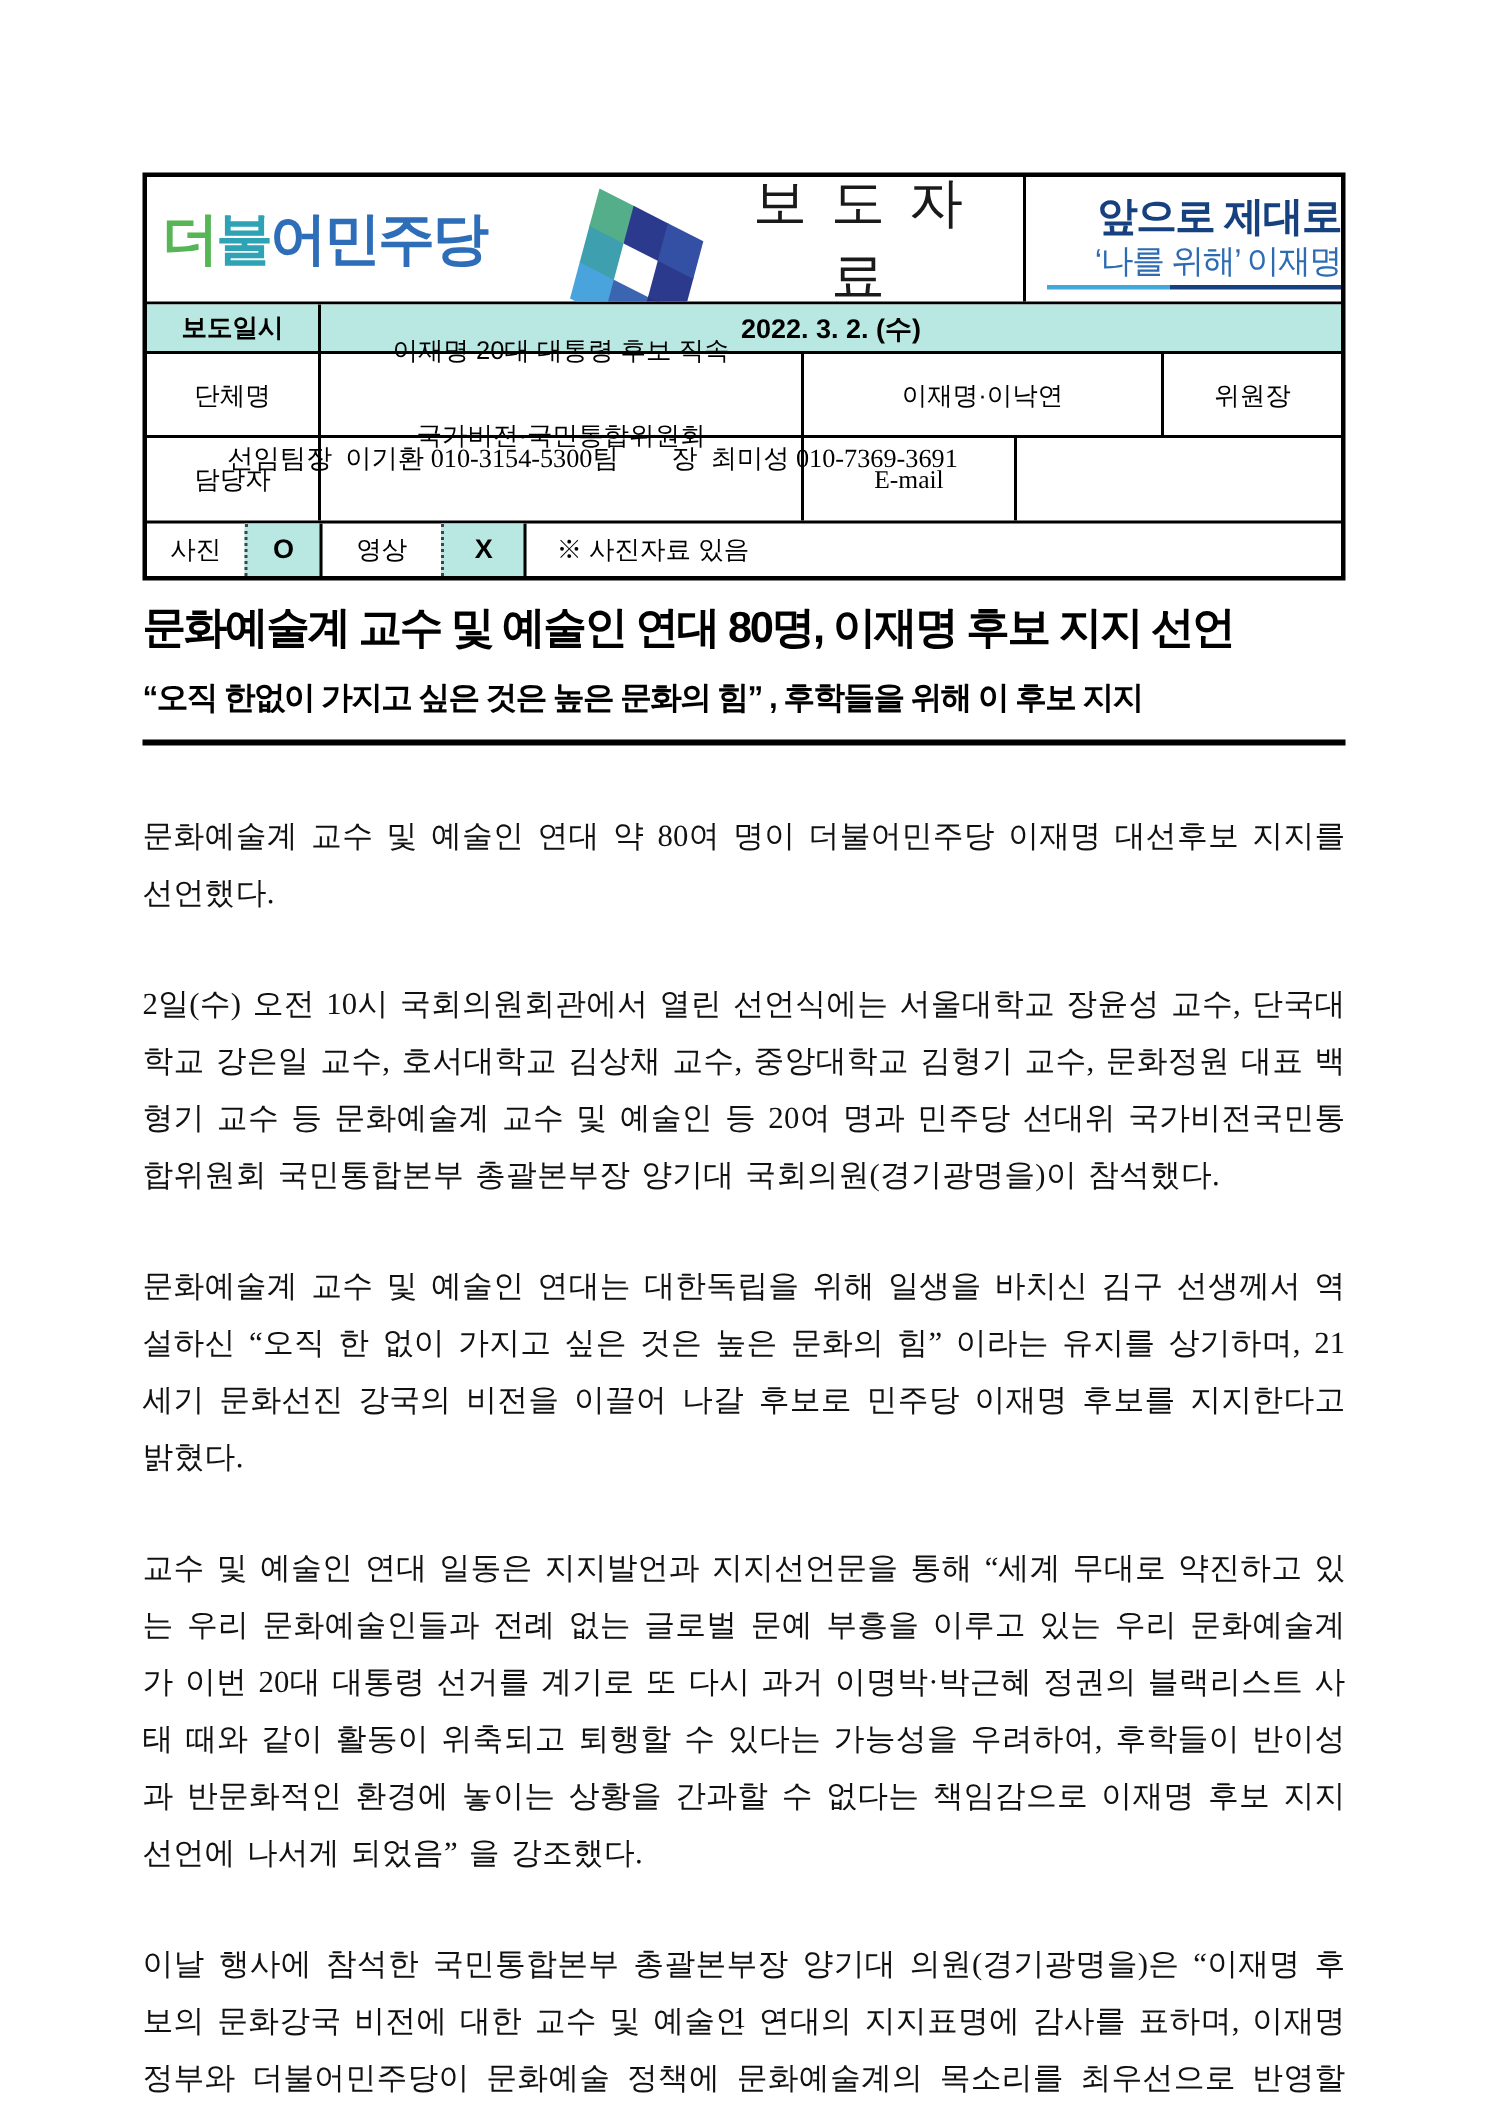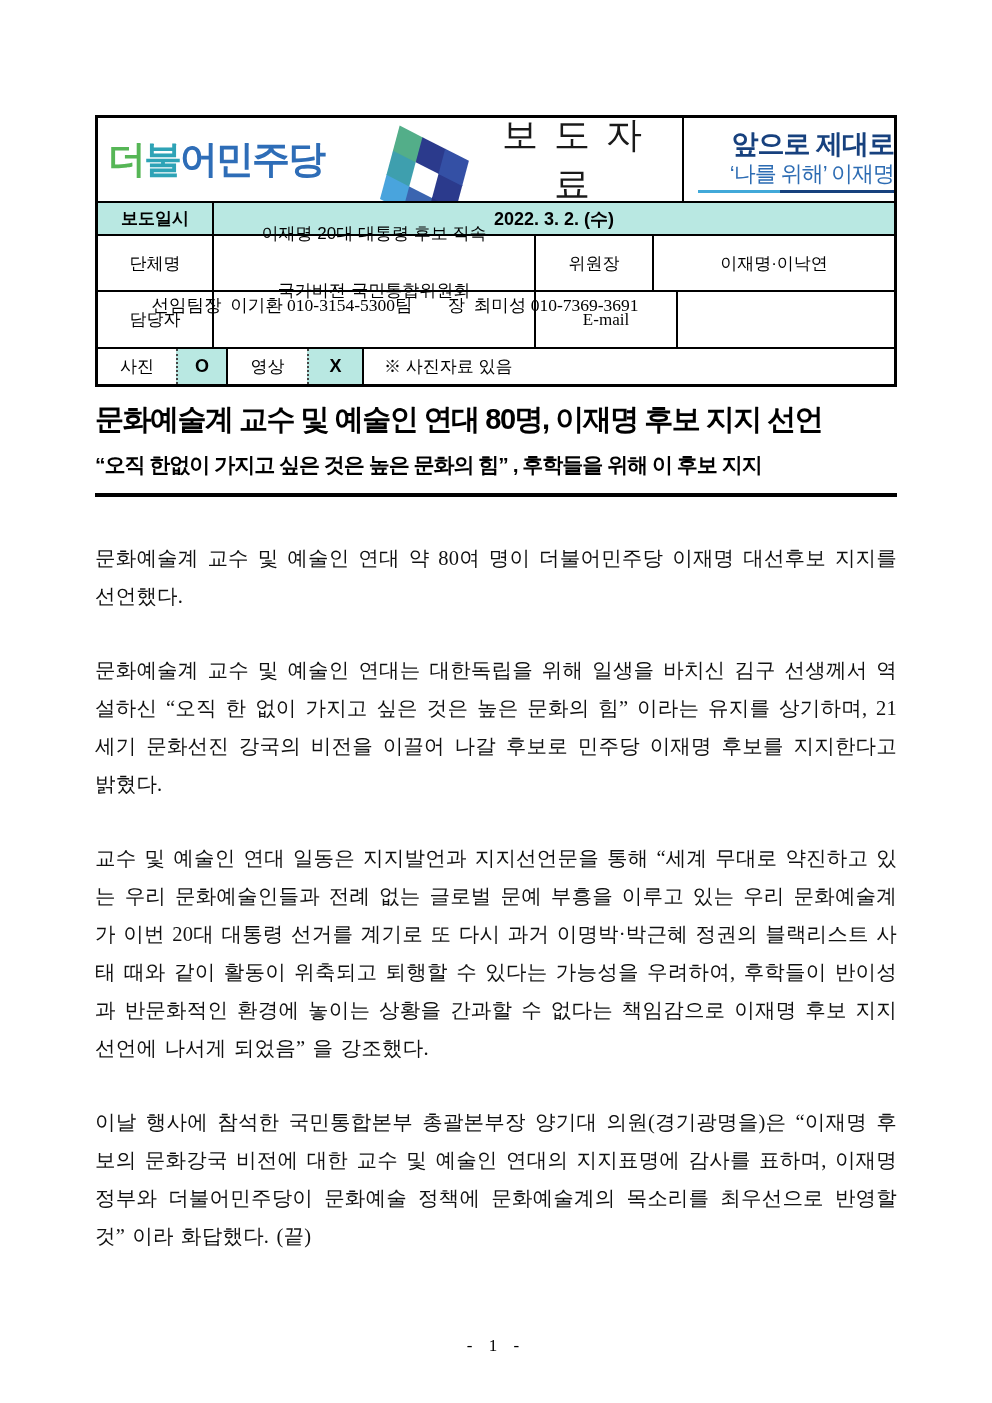--- a/index.html
+++ b/index.html
@@ -85,21 +85,21 @@
   .c-sublabel { width: 118px; }
   .c-val2 { flex: 1; }
   .c-contact-val {
     width: 322px; align-items: flex-start;
     padding-left: 42px; line-height: 1.5;
     font-family: "Liberation Serif", serif; font-size: 17.5px;
     white-space: pre;
   }
   .c-email { width: 142px; font-family: "Liberation Serif", serif; }
 
-  .c-photo-label { width: 78px; border-right: none; }
+  .c-photo-label { width: 65px; border-right: none; }
   .c-flag {
     width: 52px; border-left: 2px dotted #444; font-weight: bold; font-size: 18px;
   }
   .c-video-label { width: 79px; border-right: none; }
   .c-flag2 { width: 57px; border-left: 2px dotted #444; font-weight: bold; font-size: 18px; }
   .c-note { flex: 1; justify-content: flex-start; padding-left: 20px; }
 
   
   .headline {
     margin-top: 15px;
@@ -179,22 +179,22 @@
         <div class="cell c-label cyan">보도일시</div>
         <div class="cell c-wide cyan">2022. 3. 2. (수)</div>
       </div>
 
       <div class="trow r-org">
         <div class="cell c-label reg">단체명</div>
         <div class="cell c-org-val">
           <span>이재명 20대 대통령 후보 직속</span>
           <span>국가비전·국민통합위원회</span>
         </div>
+        <div class="cell c-val2">이재명·이낙연</div>
         <div class="cell c-sublabel">위원장</div>
-        <div class="cell c-val2">이재명·이낙연</div>
       </div>
 
       <div class="trow r-contact">
         <div class="cell c-label reg">담당자</div>
         <div class="cell c-contact-val">
           <span>선임팀장  이기환 010-3154-5300</span>
           <span>팀        장  최미성 010-7369-3691</span>
         </div>
         <div class="cell c-email">E-mail</div>
         <div class="cell c-val2"></div>
@@ -209,20 +209,21 @@
       </div>
 
     </div>
 
     <div class="headline">문화예술계 교수 및 예술인 연대 80명, 이재명 후보 지지 선언</div>
     <div class="subheadline">“오직 한없이 가지고 싶은 것은 높은 문화의 힘” , 후학들을 위해 이 후보 지지</div>
     <div class="rule"></div>
 
     <div class="article">
       <p>문화예술계 교수 및 예술인 연대 약 80여 명이 더불어민주당 이재명 대선후보 지지를 선언했다.</p>
+      <p>2일(수) 오전 10시 국회의원회관에서 열린 선언식에는 서울대학교 장윤성 교수, 단국대학교 강은일 교수, 호서대학교 김상채 교수, 중앙대학교 김형기 교수, 문화정원 대표 백형기 교수 등 문화예술계 교수 및 예술인 등 20여 명과 민주당 선대위 국가비전국민통합위원회 국민통합본부 총괄본부장 양기대 국회의원(경기광명을)이 참석했다.</p>
       <p>문화예술계 교수 및 예술인 연대는 대한독립을 위해 일생을 바치신 김구 선생께서 역설하신 “오직 한 없이 가지고 싶은 것은 높은 문화의 힘” 이라는 유지를 상기하며, 21세기 문화선진 강국의 비전을 이끌어 나갈 후보로 민주당 이재명 후보를 지지한다고 밝혔다.</p>
       <p>교수 및 예술인 연대 일동은 지지발언과 지지선언문을 통해 “세계 무대로 약진하고 있는 우리 문화예술인들과 전례 없는 글로벌 문예 부흥을 이루고 있는 우리 문화예술계가 이번 20대 대통령 선거를 계기로 또 다시 과거 이명박·박근혜 정권의 블랙리스트 사태 때와 같이 활동이 위축되고 퇴행할 수 있다는 가능성을 우려하여, 후학들이 반이성과 반문화적인 환경에 놓이는 상황을 간과할 수 없다는 책임감으로 이재명 후보 지지 선언에 나서게 되었음” 을 강조했다.</p>
       <p>이날 행사에 참석한 국민통합본부 총괄본부장 양기대 의원(경기광명을)은 “이재명 후보의 문화강국 비전에 대한 교수 및 예술인 연대의 지지표명에 감사를 표하며, 이재명 정부와 더불어민주당이 문화예술 정책에 문화예술계의 목소리를 최우선으로 반영할 것” 이라 화답했다. (끝)</p>
     </div>
 
   </div>
 
   <div class="page-number">- 1 -</div>
 </div>
 

